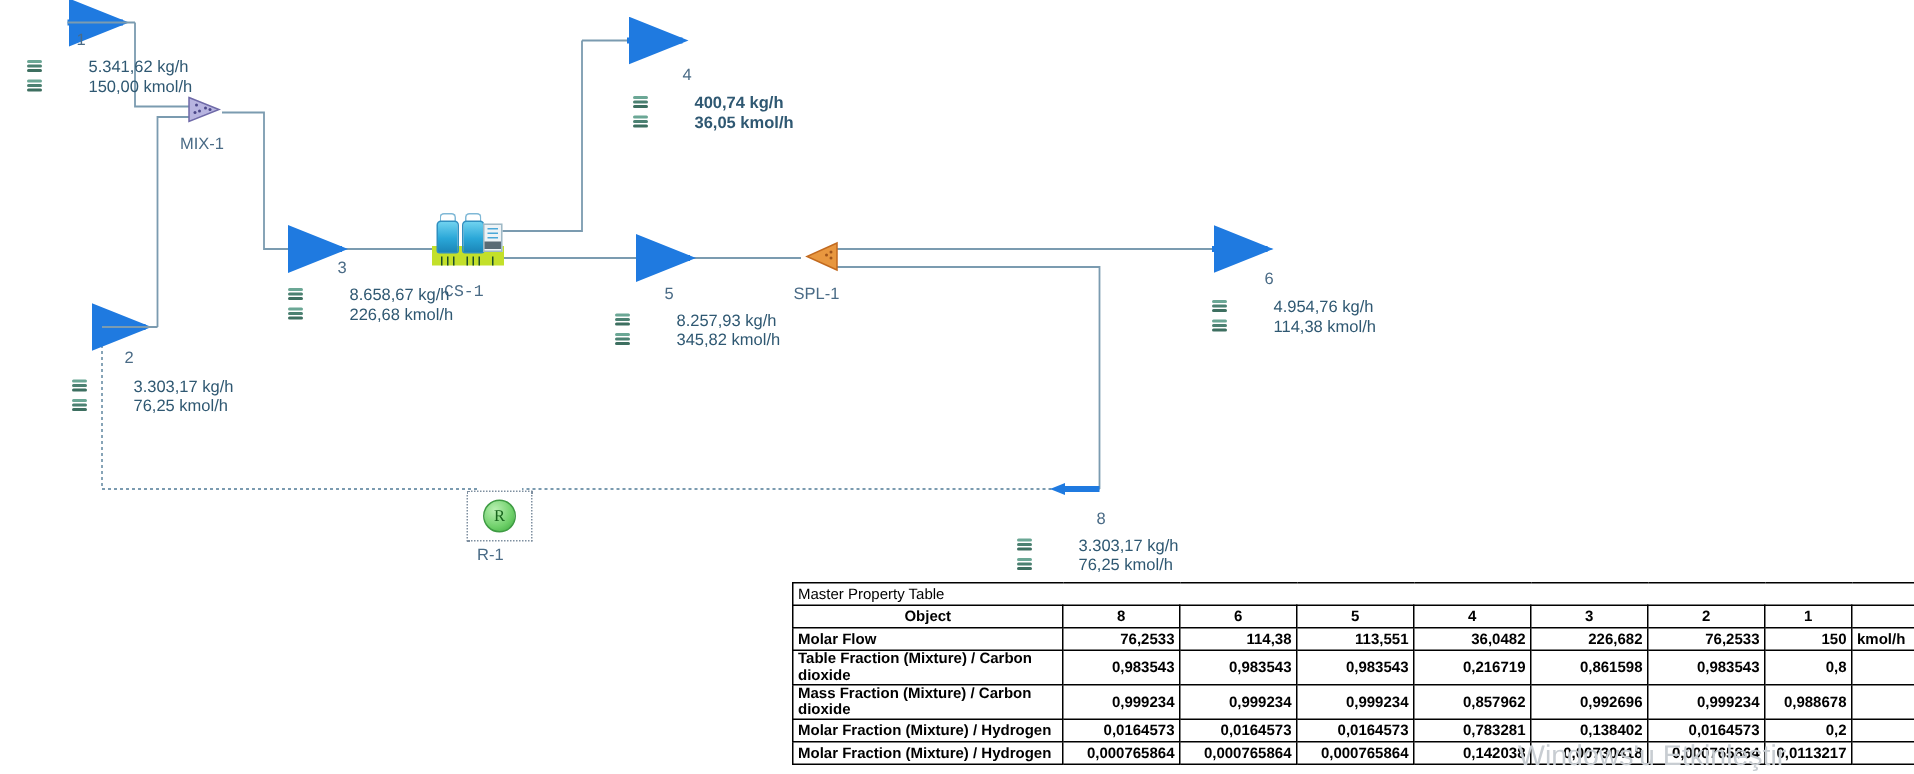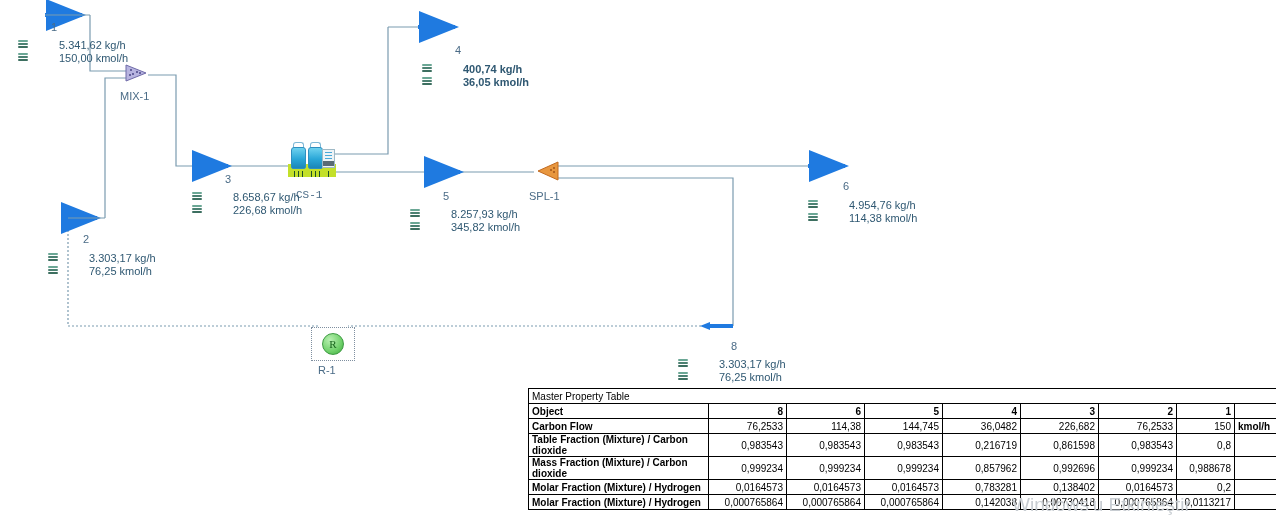--- a/index.html
+++ b/index.html
@@ -162,28 +162,28 @@
   }
   #mpt td {
     border: 1px solid #000000;
     padding: 0 3px;
     height: 15px;
     box-sizing: border-box;
     color: #000;
     overflow: hidden;
   }
   #mpt td.lbl-cell { text-align: left; font-weight: bold; }
-  #mpt td.num { text-align: right; }
+  #mpt td.num { text-align: right; font-weight: bold; }
   #mpt td.unit { text-align: left; font-weight: bold; }
   #mpt tr.title td {
     text-align: left;
     font-weight: normal;
     border-right: 1px solid #000;
   }
-  #mpt tr.head td { font-weight: bold; }
+  #mpt tr.head td { font-weight: bold; text-align: center; }
   .watermark {
     position: absolute;
     color: #c8cdd2;
     font-size: 19px;
     white-space: nowrap;
     font-family: "Liberation Sans", sans-serif;
   }
 </style>
 </head>
 <body>
@@ -440,24 +440,24 @@
         <td class="num">8</td>
         <td class="num">6</td>
         <td class="num">5</td>
         <td class="num">4</td>
         <td class="num">3</td>
         <td class="num">2</td>
         <td class="num">1</td>
         <td class="unit"></td>
       </tr>
       <tr>
-        <td class="lbl-cell">Carbon Flow</td>
+        <td class="lbl-cell">Molar Flow</td>
         <td class="num">76,2533</td>
         <td class="num">114,38</td>
-        <td class="num">144,745</td>
+        <td class="num">113,551</td>
         <td class="num">36,0482</td>
         <td class="num">226,682</td>
         <td class="num">76,2533</td>
         <td class="num">150</td>
         <td class="unit">kmol/h</td>
       </tr>
       <tr>
         <td class="lbl-cell">Table Fraction (Mixture)  /  Carbon dioxide</td>
         <td class="num">0,983543</td>
         <td class="num">0,983543</td>

